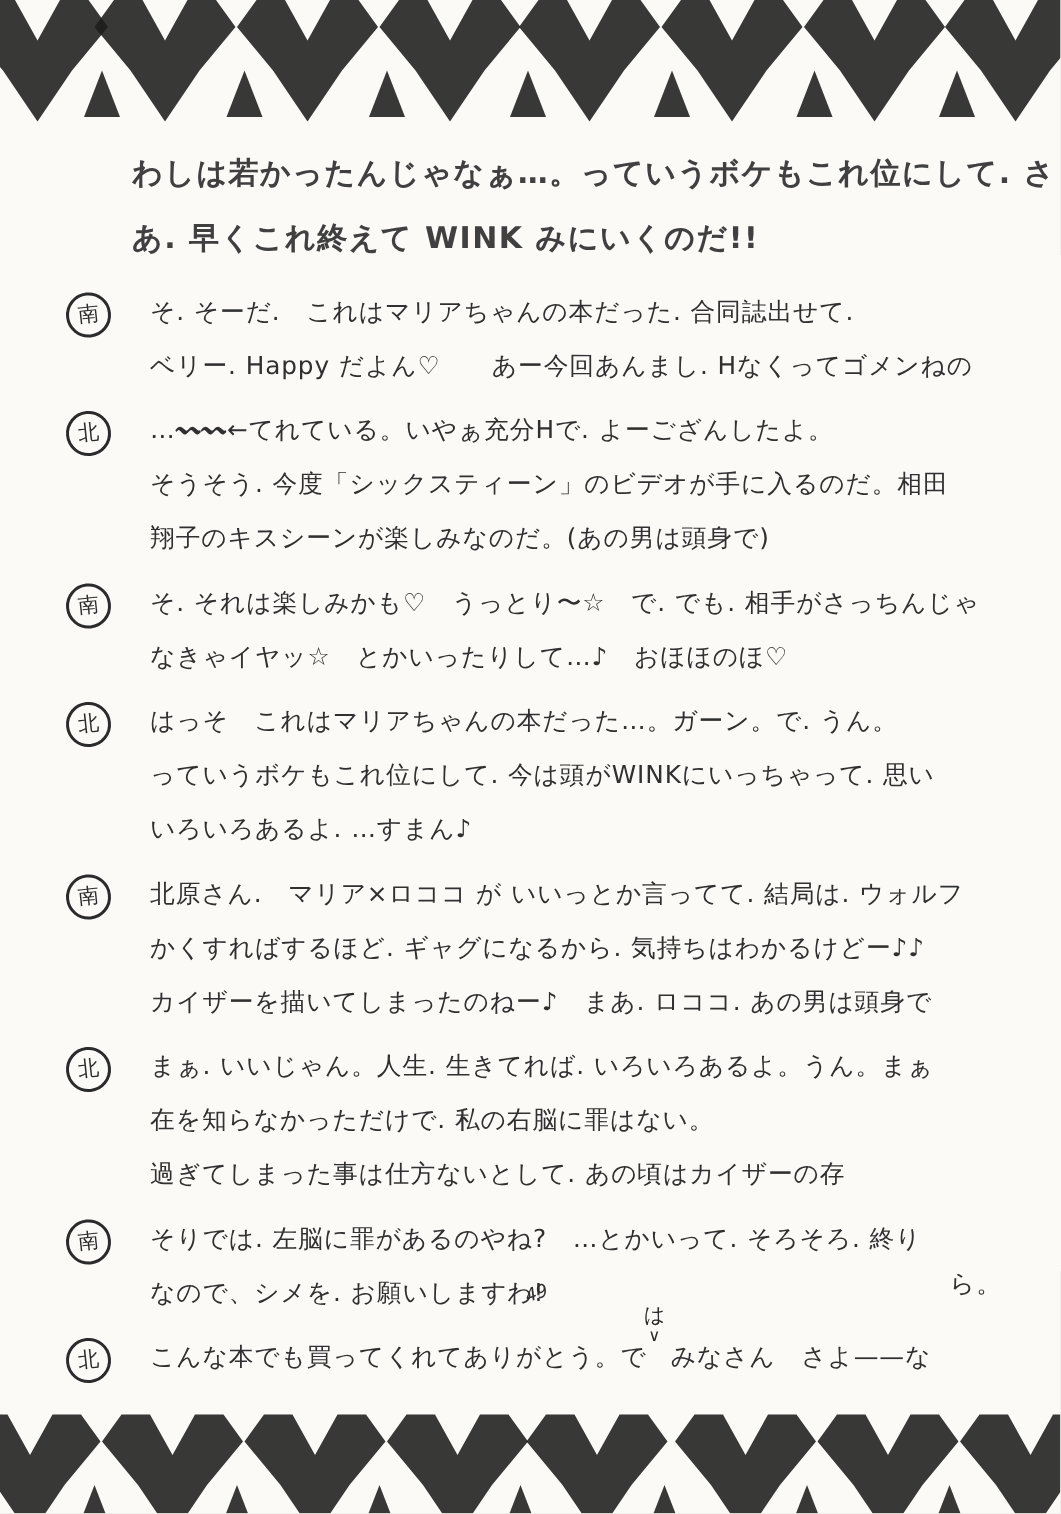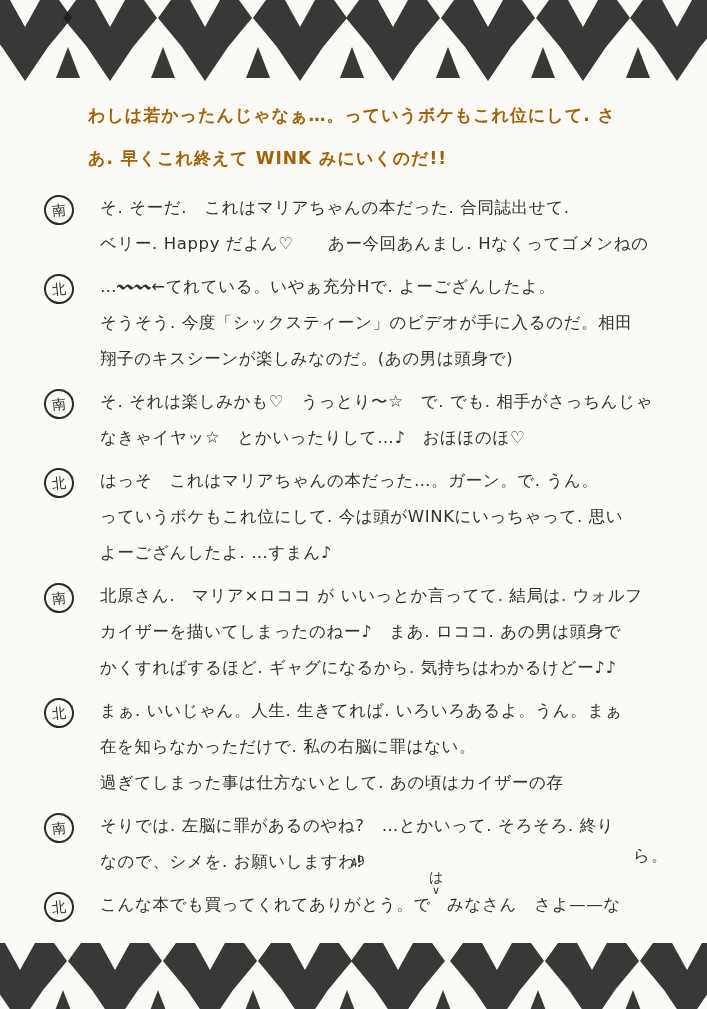--- a/index.html
+++ b/index.html
@@ -14,22 +14,22 @@
   }
   .border{position:absolute;left:0;width:707px;pointer-events:none;}
   .border.top{top:0;}
   .border.bottom{bottom:0;}
   .border svg{display:block;}
   .content{
     position:absolute;left:0;top:88px;width:707px;z-index:2;
   }
   .intro{
     padding:6px 10px 4px 88px;
-    font-size:17px;line-height:43px;letter-spacing:1px;
-    font-weight:bold;color:#a16207;
+    font-size:20px;line-height:43px;letter-spacing:1px;
+    font-weight:bold;color:#404040;
   }
   .paragraphs{padding-top:6px;}
   .para{
     display:flex;align-items:flex-start;
     padding-left:44px;margin-bottom:7px;
   }
   .speaker{
     flex:0 0 auto;
     width:26px;height:26px;
     border:2px solid #2b2b2b;border-radius:50%;
@@ -126,29 +126,29 @@
           <div class="lines">
             <div class="line">そ. それは楽しみかも♡　うっとり〜☆　で. でも. 相手がさっちんじゃ</div>
             <div class="line">なきゃイヤッ☆　とかいったりして…♪　おほほのほ♡</div>
           </div>
         </div>
         <div class="para">
           <span class="speaker">北</span>
           <div class="lines">
             <div class="line">はっそ　これはマリアちゃんの本だった…。ガーン。で. うん。</div>
             <div class="line">っていうボケもこれ位にして. 今は頭がWINKにいっちゃって. 思い</div>
-            <div class="line">よーござんしたよ. …すまん♪</div>
+            <div class="line">いろいろあるよ. …すまん♪</div>
           </div>
         </div>
         <div class="para">
           <span class="speaker">南</span>
           <div class="lines">
             <div class="line">北原さん.　マリア×ロココ が いいっとか言ってて. 結局は. ウォルフ</div>
+            <div class="line">かくすればするほど. ギャグになるから. 気持ちはわかるけどー♪♪</div>
             <div class="line">カイザーを描いてしまったのねー♪　まあ. ロココ. あの男は頭身で</div>
-            <div class="line">かくすればするほど. ギャグになるから. 気持ちはわかるけどー♪♪</div>
           </div>
         </div>
         <div class="para">
           <span class="speaker">北</span>
           <div class="lines">
             <div class="line">まぁ. いいじゃん。人生. 生きてれば. いろいろあるよ。うん。まぁ</div>
             <div class="line">在を知らなかっただけで. 私の右脳に罪はない。</div>
             <div class="line">過ぎてしまった事は仕方ないとして. あの頃はカイザーの存</div>
           </div>
         </div>

